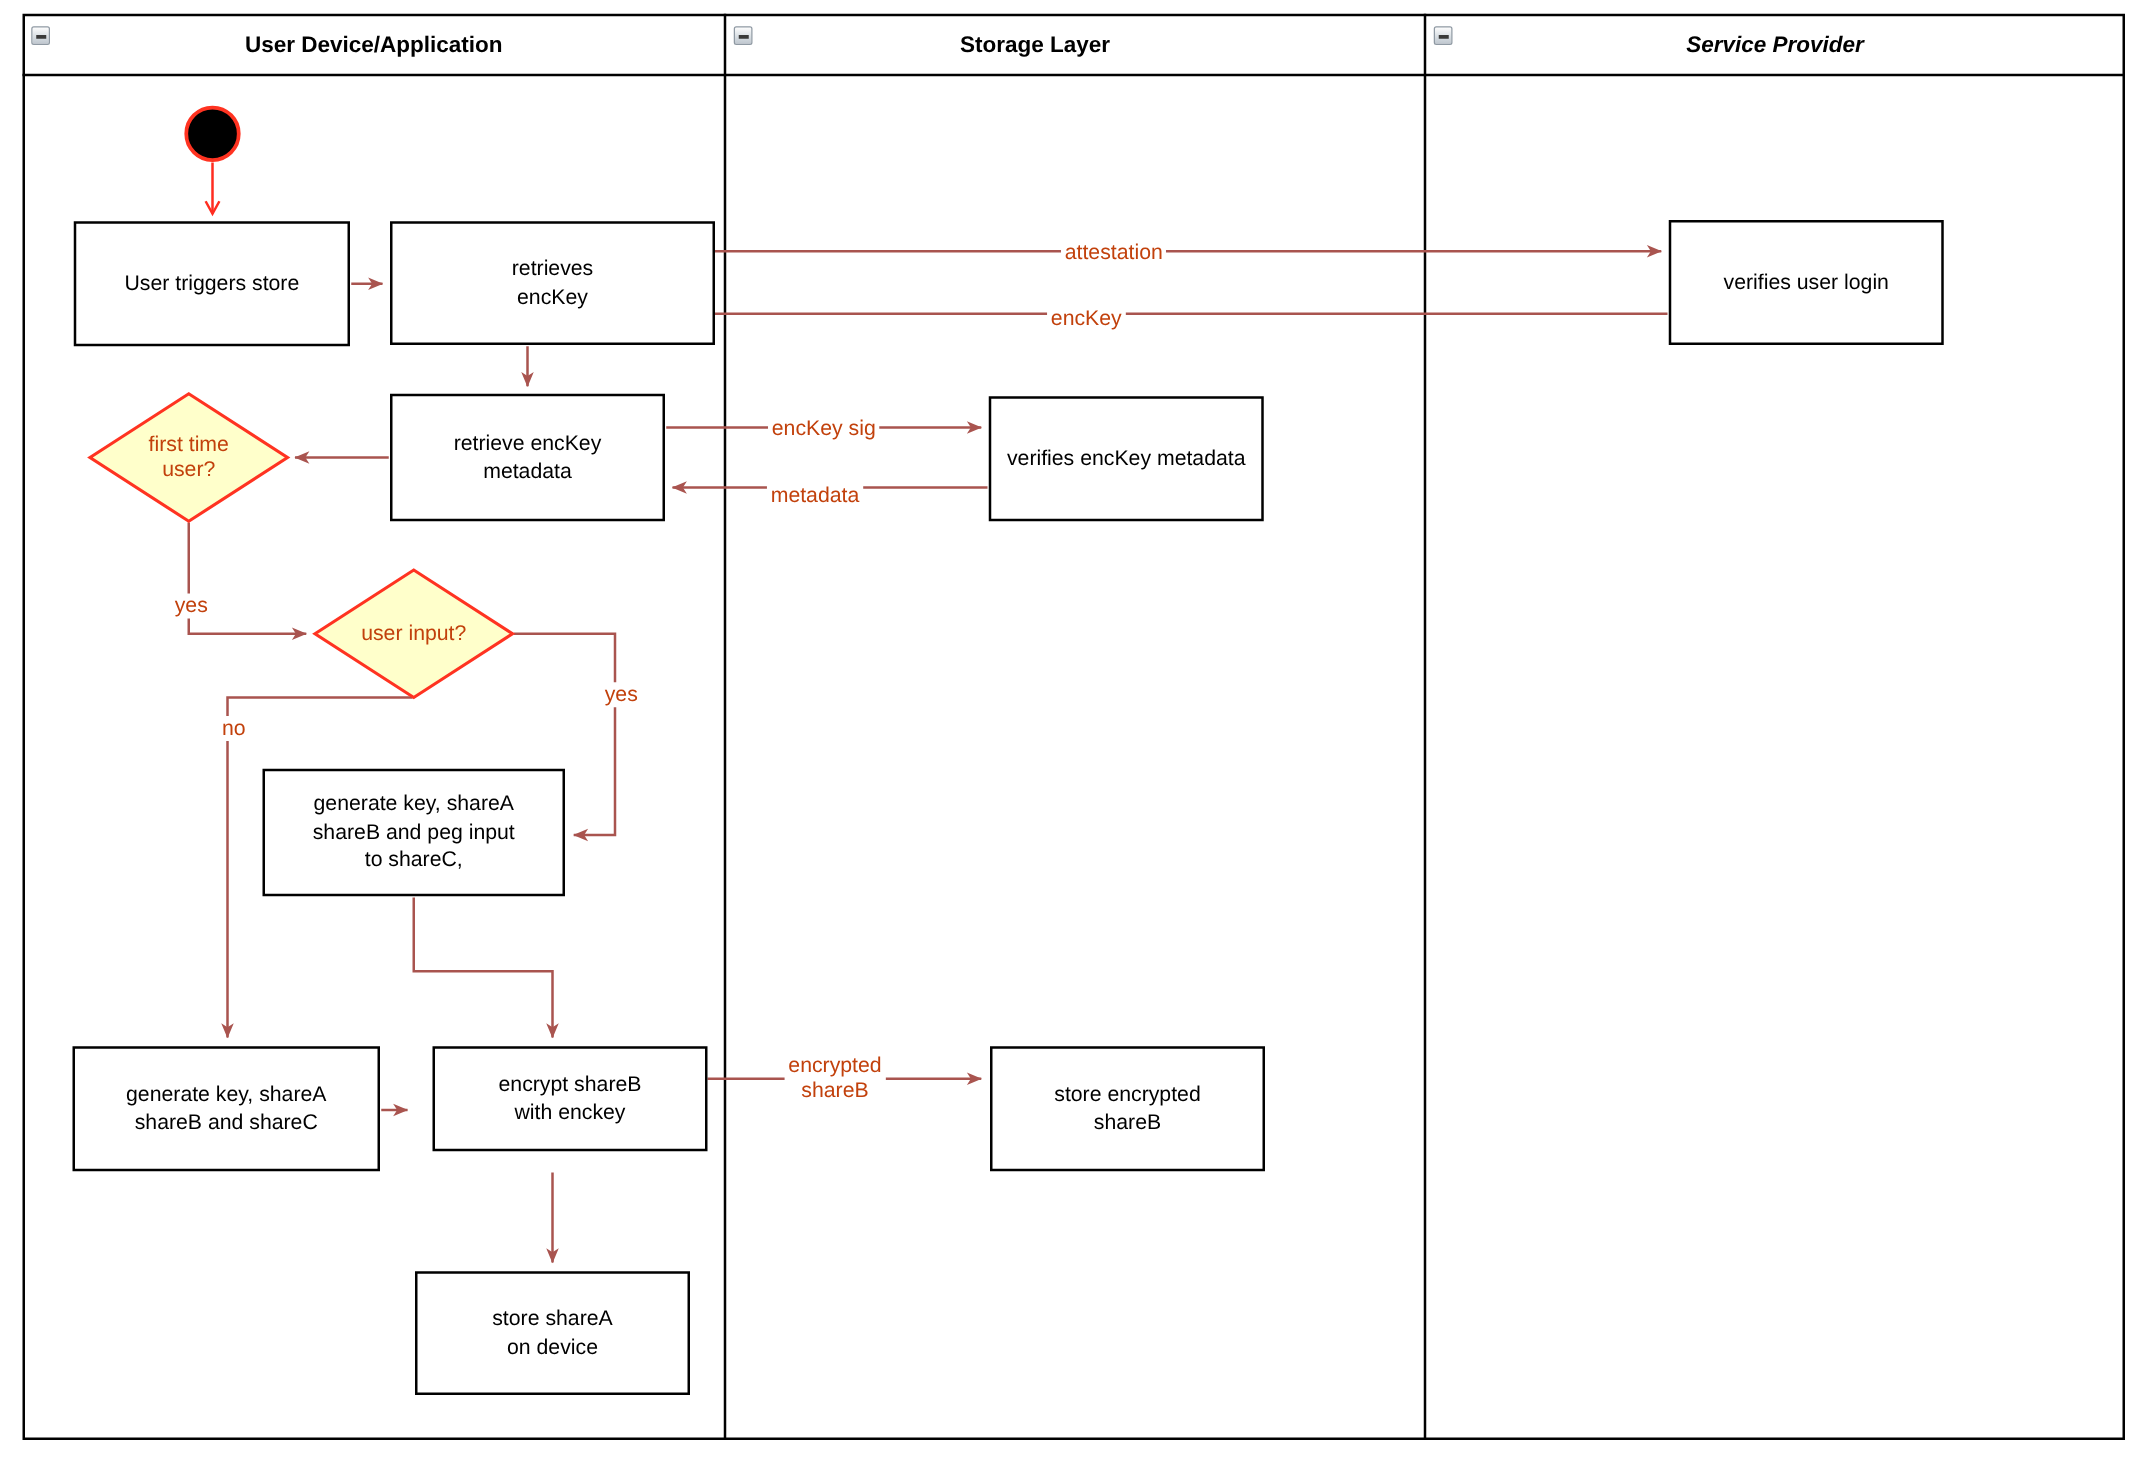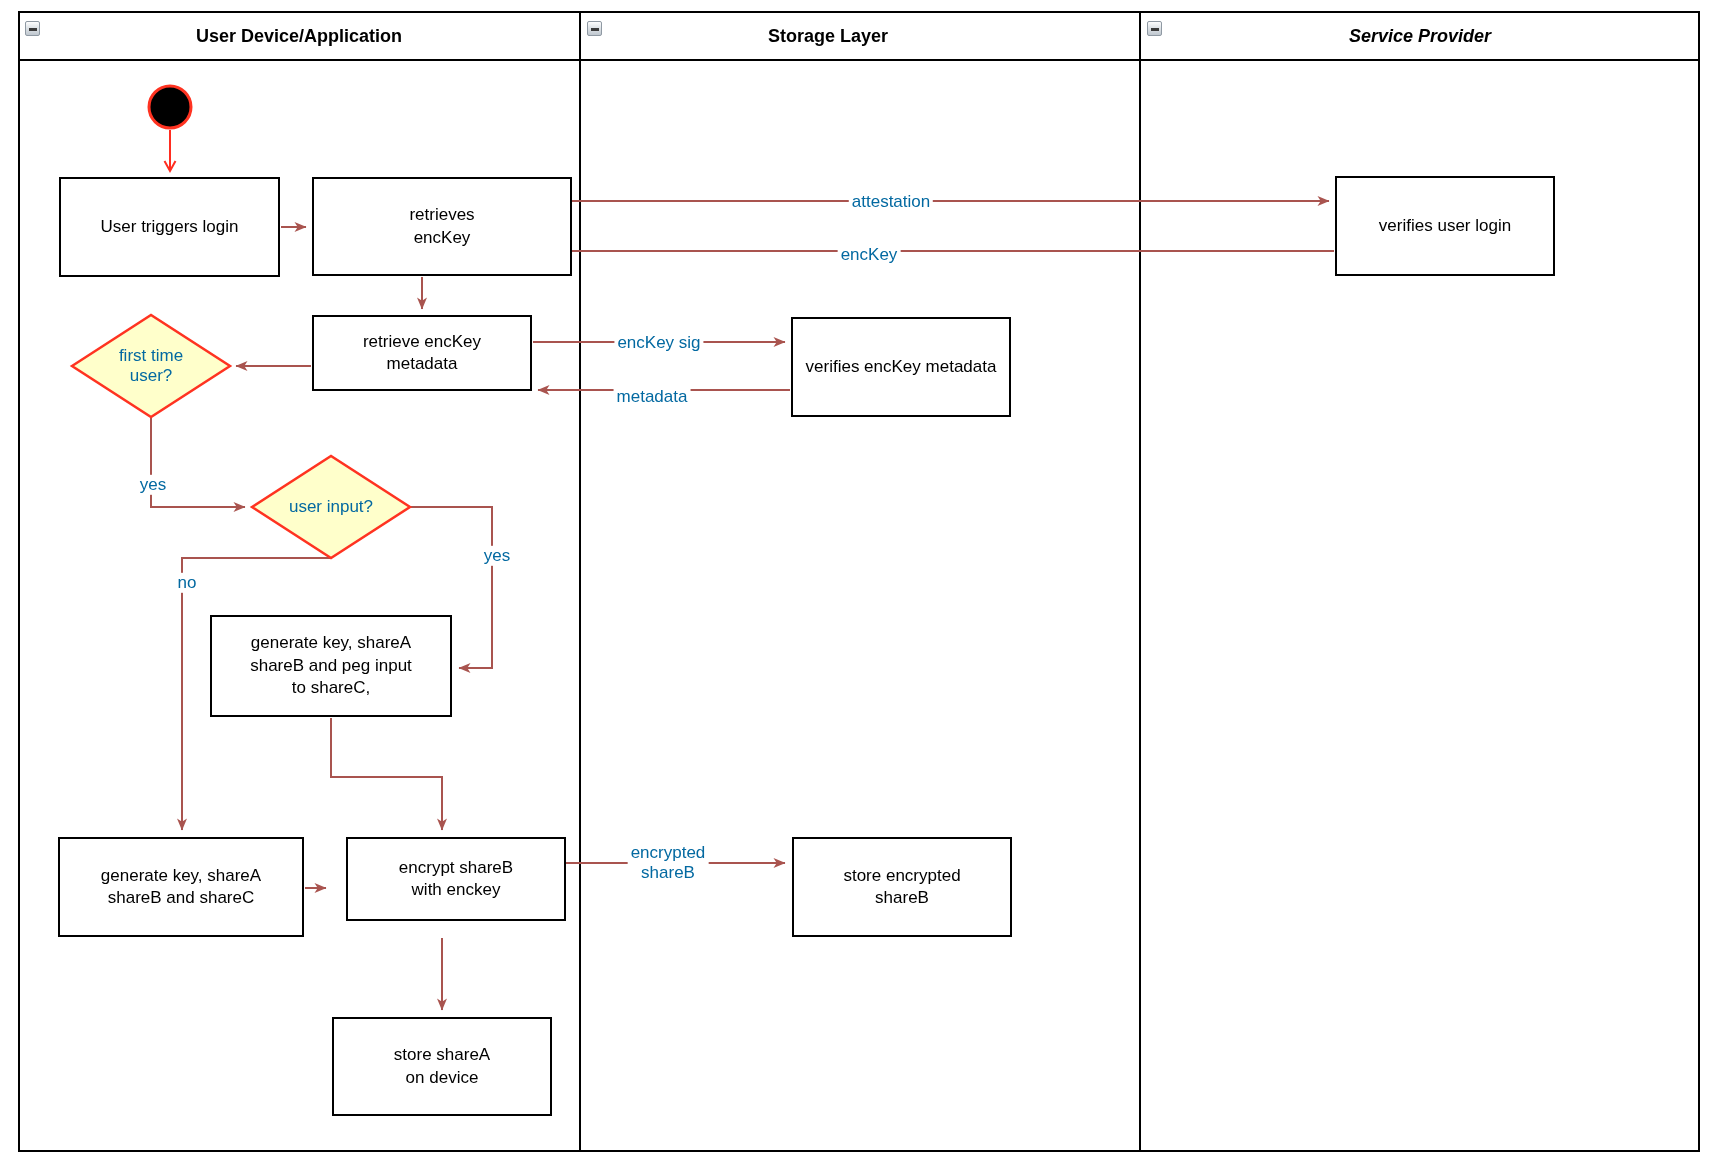--- a/index.html
+++ b/index.html
@@ -31,21 +31,21 @@
   .node-box{
     position:absolute;box-sizing:border-box;
     border:2px solid #000;background:#fff;
     display:flex;align-items:center;justify-content:center;
     text-align:center;font-size:17px;line-height:1.32;color:#000;
   }
   .node-box span{white-space:pre-line;}
   .node-box span.nowrap{white-space:nowrap;}
   .diamond-label,.edge-label,.branch-label{
     position:absolute;transform:translate(-50%,-50%);
-    font-size:17px;line-height:1.2;color:#0369a1;text-align:center;white-space:pre-line;
+    font-size:17px;line-height:1.2;color:#c2410c;text-align:center;white-space:pre-line;
   }
   .edge-label{background:#ffffff;padding:0 3px;}
   #edge-layer{position:absolute;left:0;top:0;}
 </style>
 </head>
 <body>
 
 <div id="canvas">
 
   <div class="frame"></div>
@@ -104,27 +104,27 @@
       <div class="edge-label" style="left: 891px; top: 202px;">attestation</div>
       <div class="edge-label" style="left: 869px; top: 255px;">encKey</div>
       <div class="edge-label" style="left: 659px; top: 343px;">encKey sig</div>
       <div class="edge-label" style="left: 652px; top: 397px;">metadata</div>
       <div class="edge-label" style="left: 153px; top: 485px;">yes</div>
       <div class="edge-label" style="left: 497px; top: 556px;">yes</div>
       <div class="edge-label" style="left: 187px; top: 583px;">no</div>
       <div class="edge-label" style="left: 668px; top: 863px;">encrypted
 shareB</div>
       <div class="node-box" style="left: 59px; top: 177px; width: 221px; height: 100px;">
-        <span>User triggers login</span>
+        <span>User triggers store</span>
       </div>
       <div class="node-box" style="left: 312px; top: 177px; width: 260px; height: 99px;">
         <span>retrieves
 encKey</span>
       </div>
-      <div class="node-box" style="left: 312px; top: 315px; width: 220px; height: 76px;">
+      <div class="node-box" style="left: 312px; top: 315px; width: 220px; height: 102px;">
         <span>retrieve encKey
 metadata</span>
       </div>
       <div class="diamond-label" style="left: 151px; top: 366px;">first time
 user?</div>
       <div class="diamond-label" style="left: 331px; top: 507px;">user input?</div>
       <div class="node-box" style="left: 210px; top: 615px; width: 242px; height: 102px;">
         <span>generate key, shareA
 shareB and peg input
 to shareC,</span>

